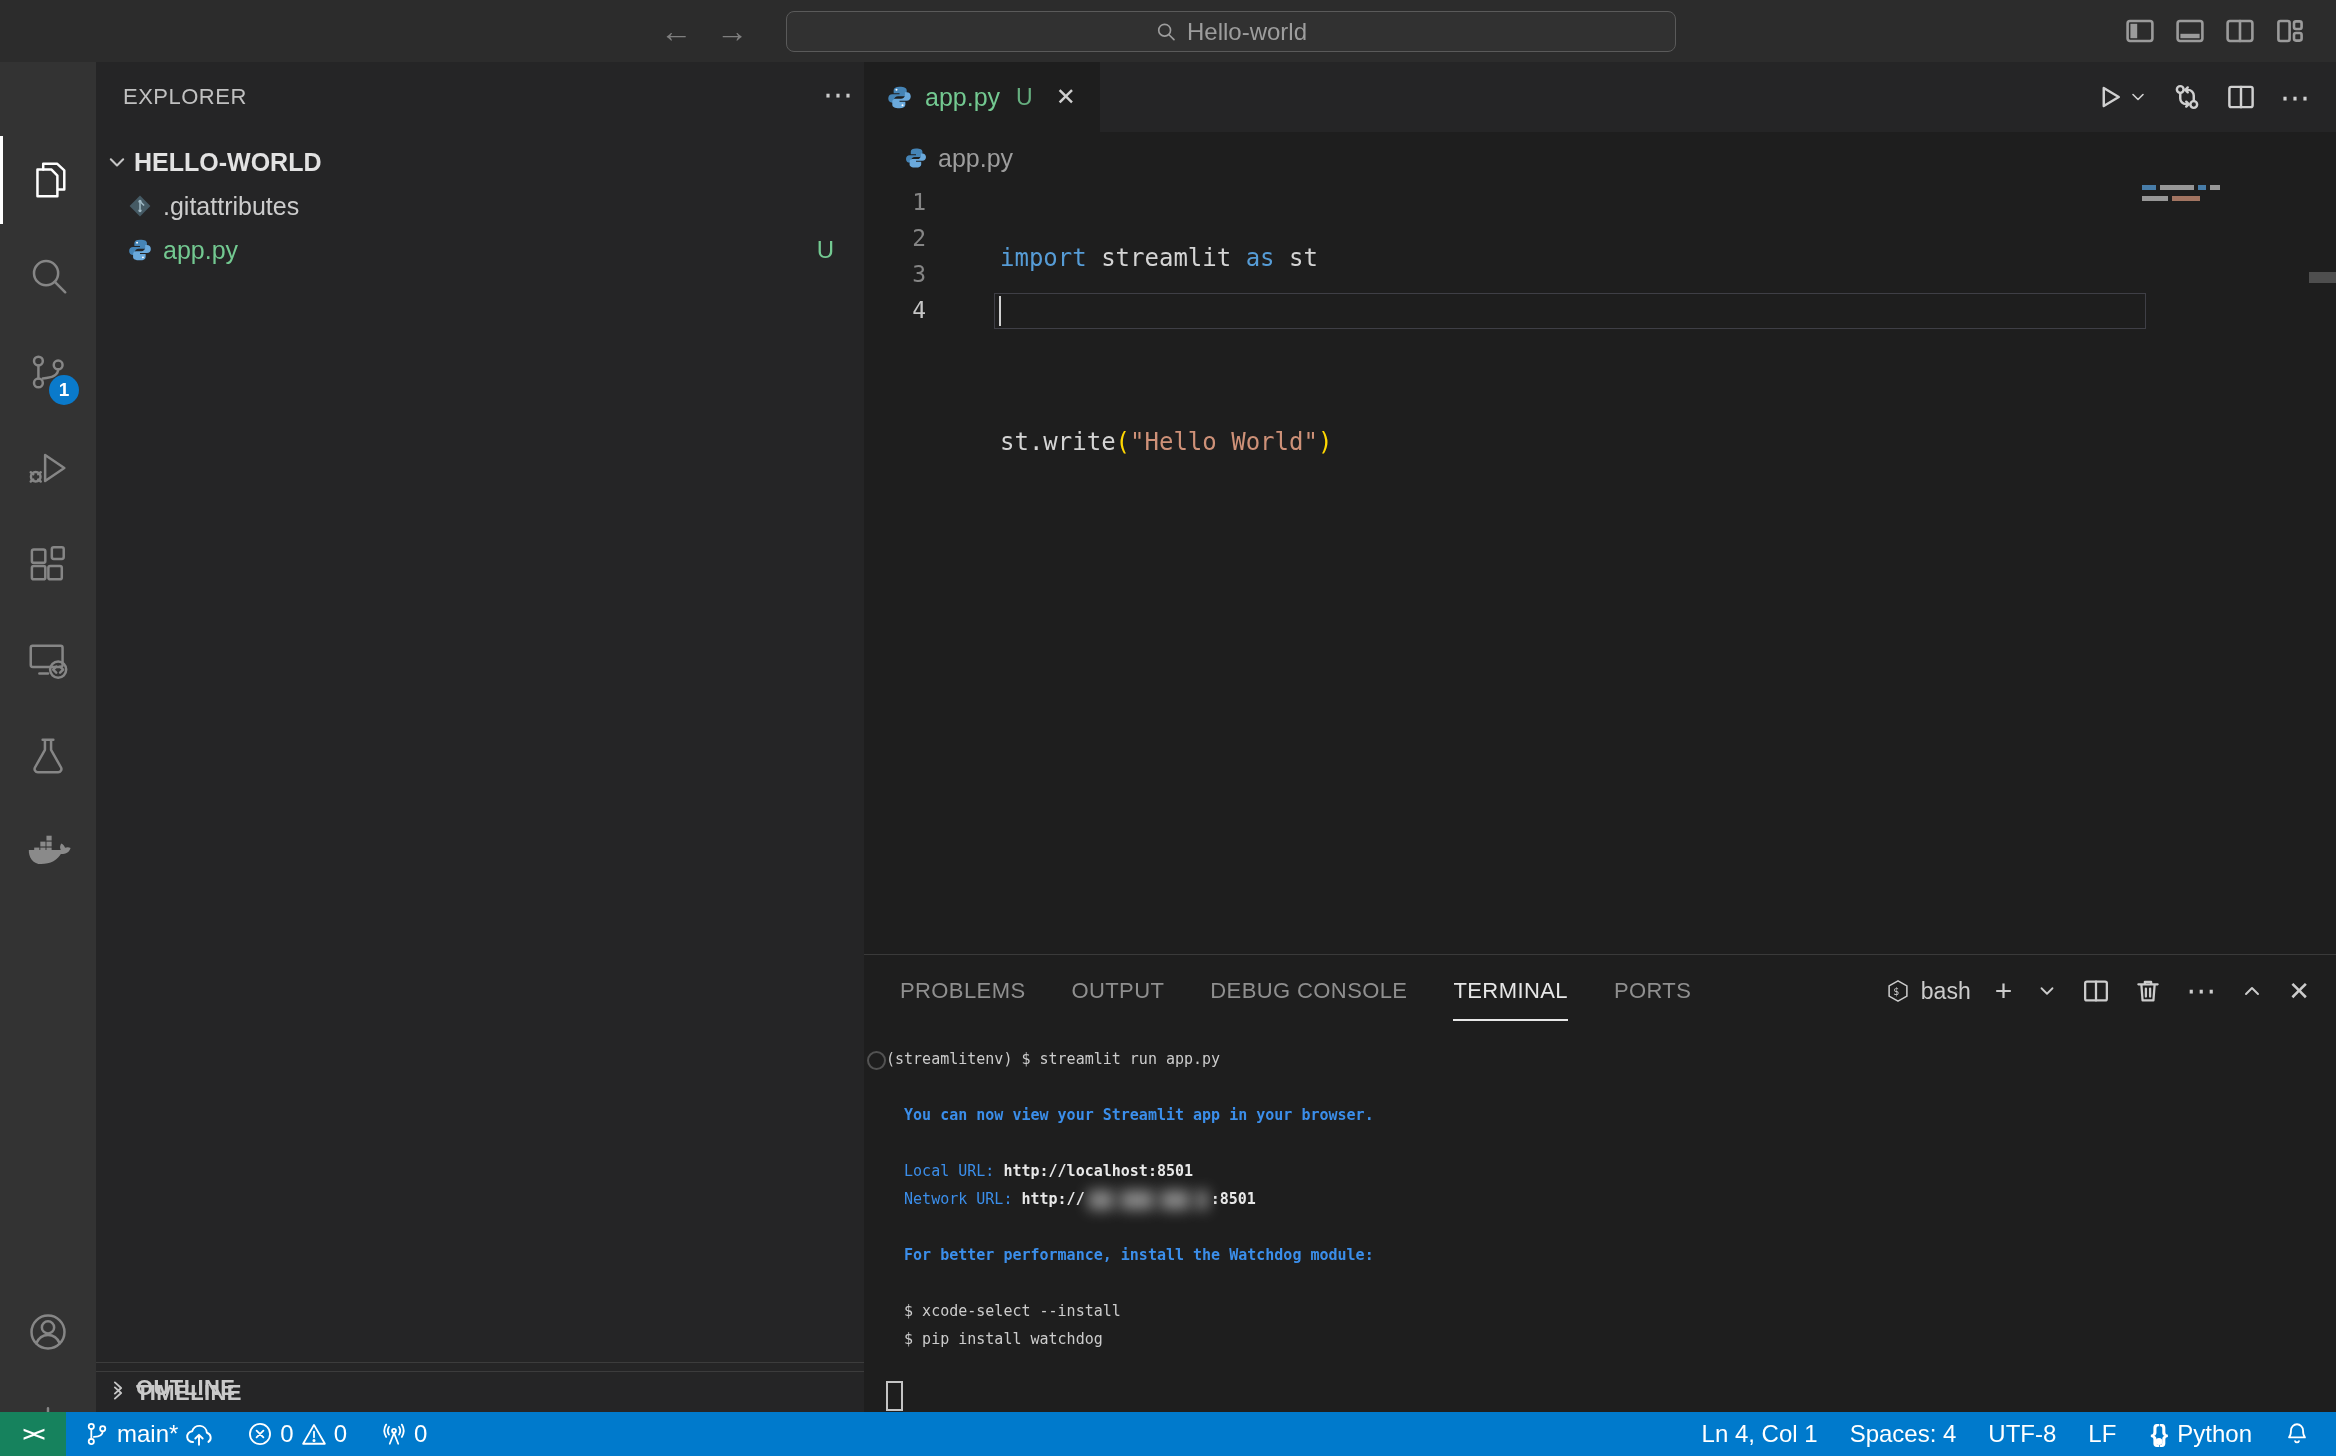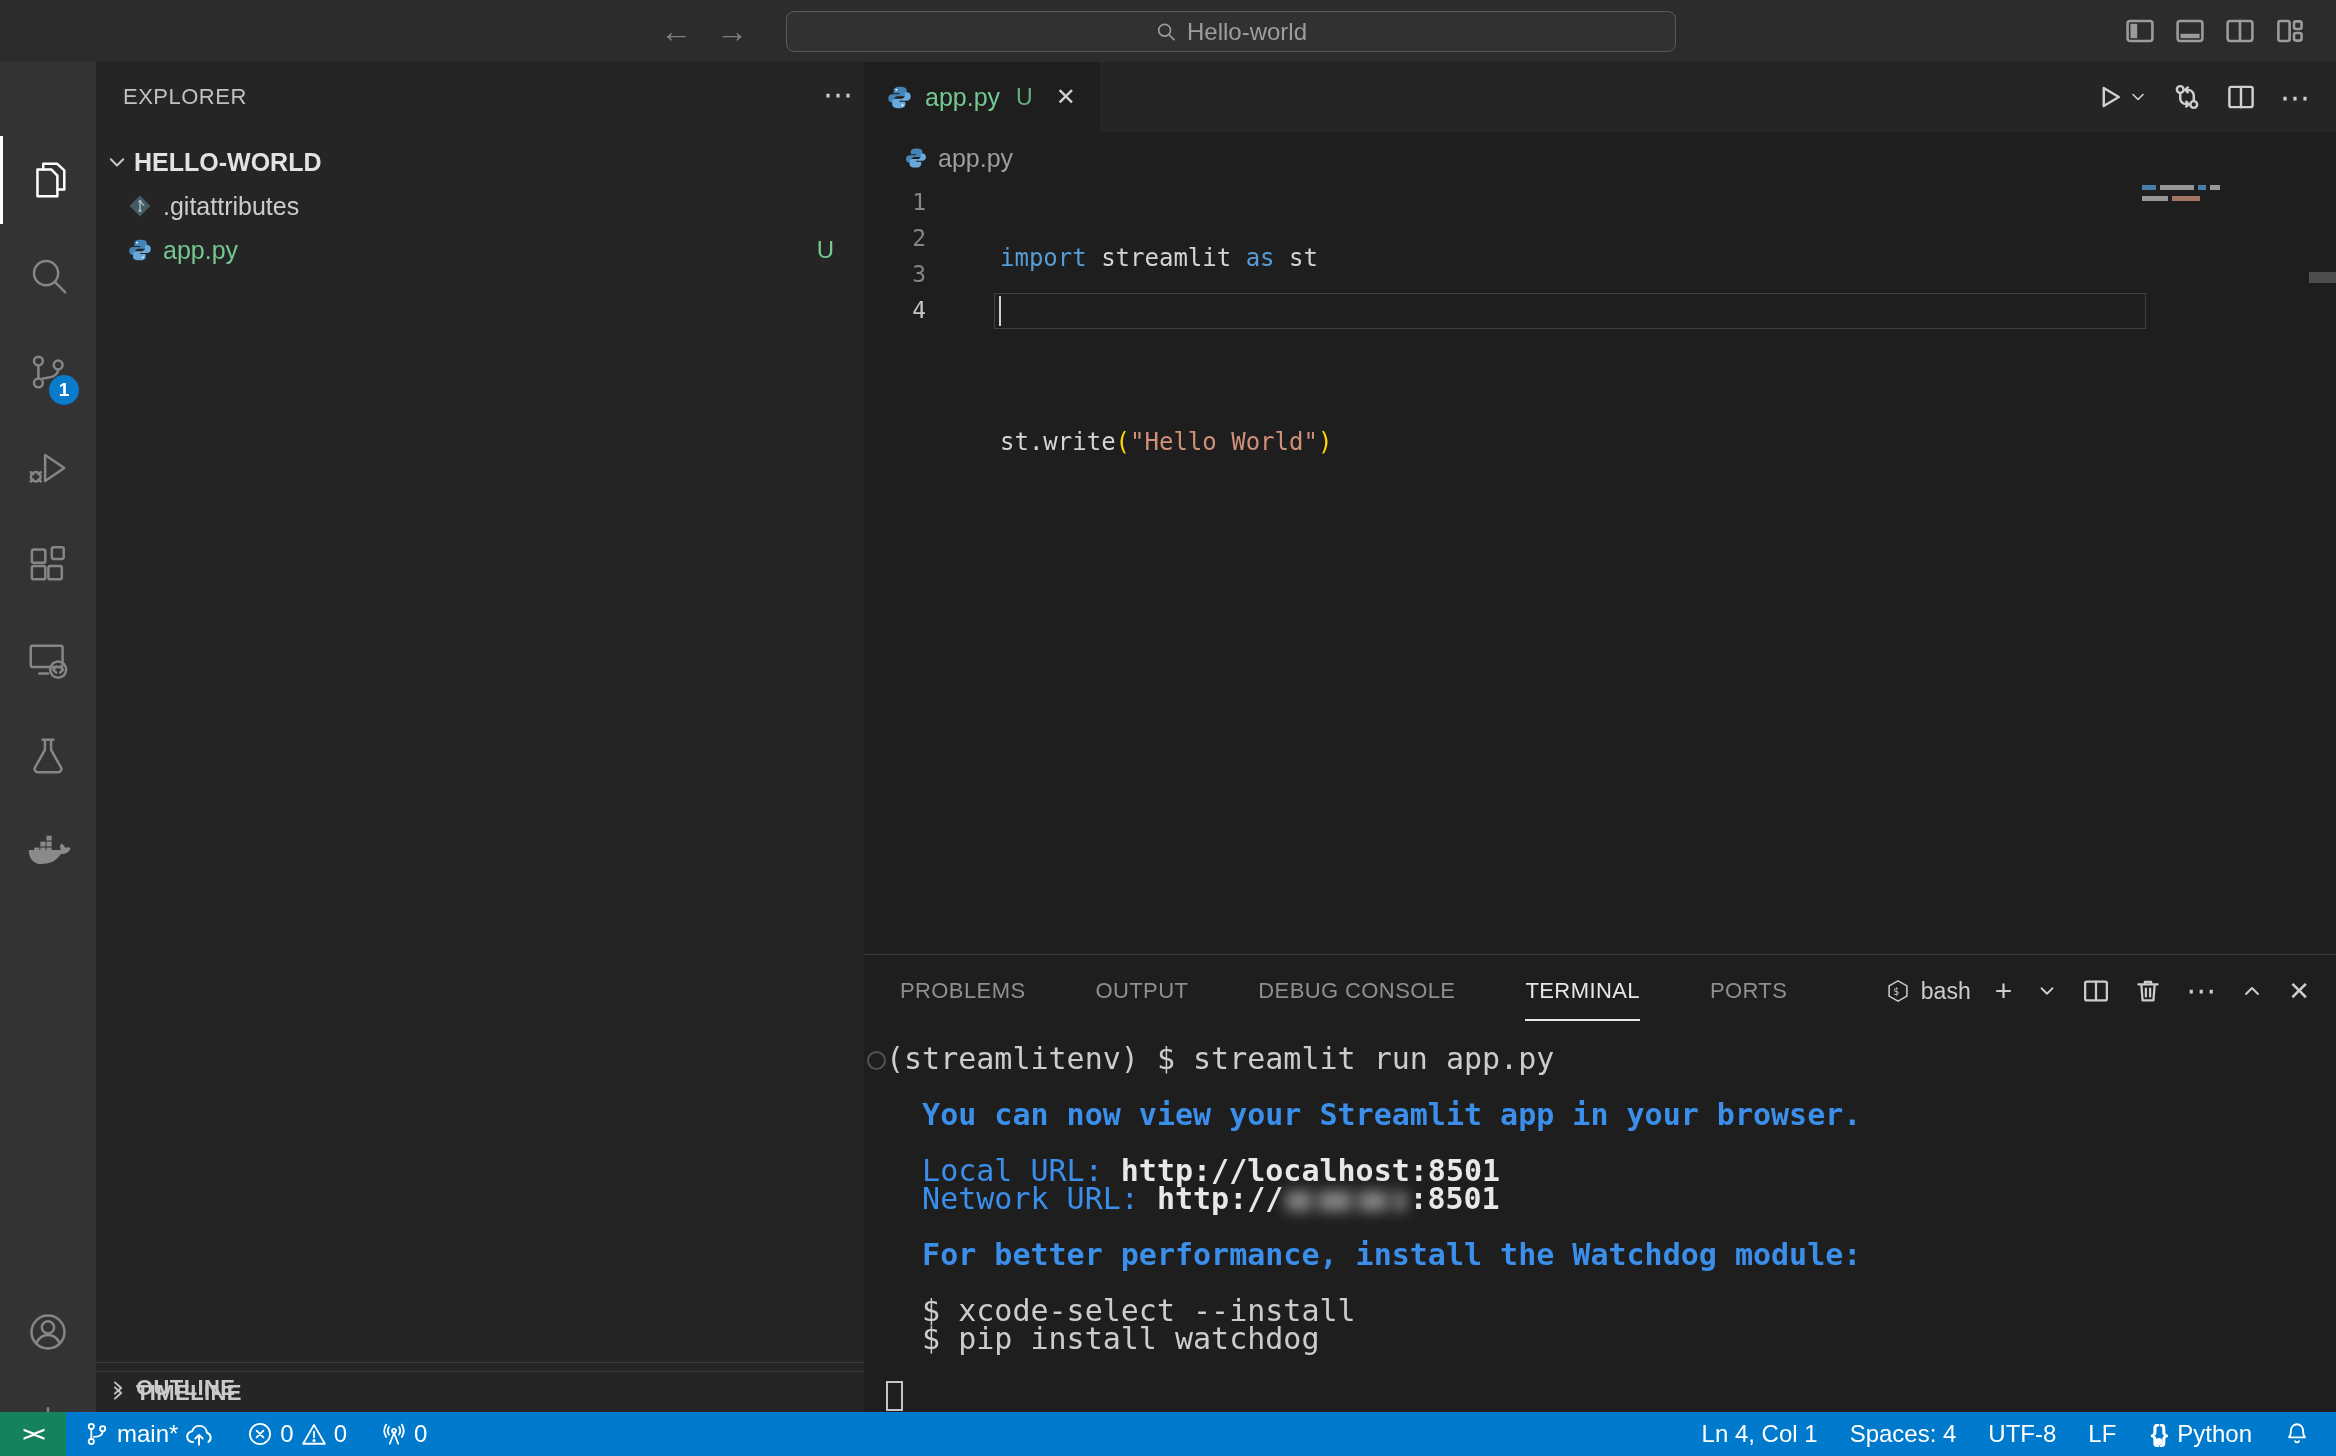--- a/index.html
+++ b/index.html
@@ -71,28 +71,28 @@
   #cursor{left:135px;top:112px;width:2px;height:30px;background:#d0d0d0;}
   .mm-row{position:absolute;height:5px;opacity:.75;}
   #mm1{left:1278px;top:1px;width:86px;
        background:linear-gradient(90deg,#569cd6 0 14px,transparent 14px 18px,#bfbfbf 18px 52px,transparent 52px 56px,#569cd6 56px 64px,transparent 64px 68px,#bfbfbf 68px 78px,transparent 78px);}
   #mm2{left:1278px;top:12px;width:64px;
        background:linear-gradient(90deg,#bfbfbf 0 26px,transparent 26px 30px,#ce9178 30px 58px,transparent 58px);}
   #scroll-thumb{left:1445px;top:88px;width:27px;height:11px;background:#4e4e4e;}
 
   
   #panel{left:864px;top:954px;width:1472px;height:458px;background:#1e1e1e;border-top:1px solid #3a3a3a;}
-  #panel-tabs{position:absolute;left:36px;top:0;height:72px;display:flex;align-items:flex-end;gap:70px;}
+  #panel-tabs{position:absolute;left:36px;top:0;height:72px;display:flex;align-items:flex-end;gap:46px;}
   .ptab{font-size:22px;letter-spacing:.4px;color:#8f8f8f;height:72px;display:flex;align-items:center;position:relative;}
   .ptab.active{color:#e7e7e7;}
   .ptab.active::after{content:"";position:absolute;left:0;right:0;bottom:6px;height:2px;background:#e7e7e7;}
   #panel-actions{position:absolute;right:26px;top:0;height:72px;display:flex;align-items:center;gap:24px;color:#cccccc;}
   #panel-actions .shell{display:flex;align-items:center;gap:10px;font-size:23px;color:#cccccc;}
   #panel-actions .txt-ic{font-size:30px;line-height:30px;}
-  #term{position:absolute;left:22px;top:90px;font-family:"DejaVu Sans Mono",monospace;font-size:30px;}
+  #term{position:absolute;left:22px;top:90px;font-family:"DejaVu Sans Mono",monospace;font-size:15px;}
   .tline{height:28px;line-height:28px;white-space:pre;color:#cccccc;}
   .t-blue{color:var(--tblue,#3b8eea);}
   .t-bold{font-weight:bold;}
   .t-url{color:#e8e8e8;font-weight:bold;}
   #cmd-dot{position:absolute;left:3px;top:96px;width:15px;height:15px;border:2px solid #525252;border-radius:50%;}
   .redacted i{display:inline-block;height:20px;background:#9a9a9a;border-radius:3px;margin:0 3px;filter:blur(7px);vertical-align:middle;opacity:.85;}
   .redacted i:nth-child(1){width:26px;}.redacted i:nth-child(2){width:34px;}
   .redacted i:nth-child(3){width:30px;}.redacted i:nth-child(4){width:12px;}
   #term-cursor{position:absolute;left:0px;top:336px;width:13px;height:26px;border:2px solid #c4c4c4;}
 

